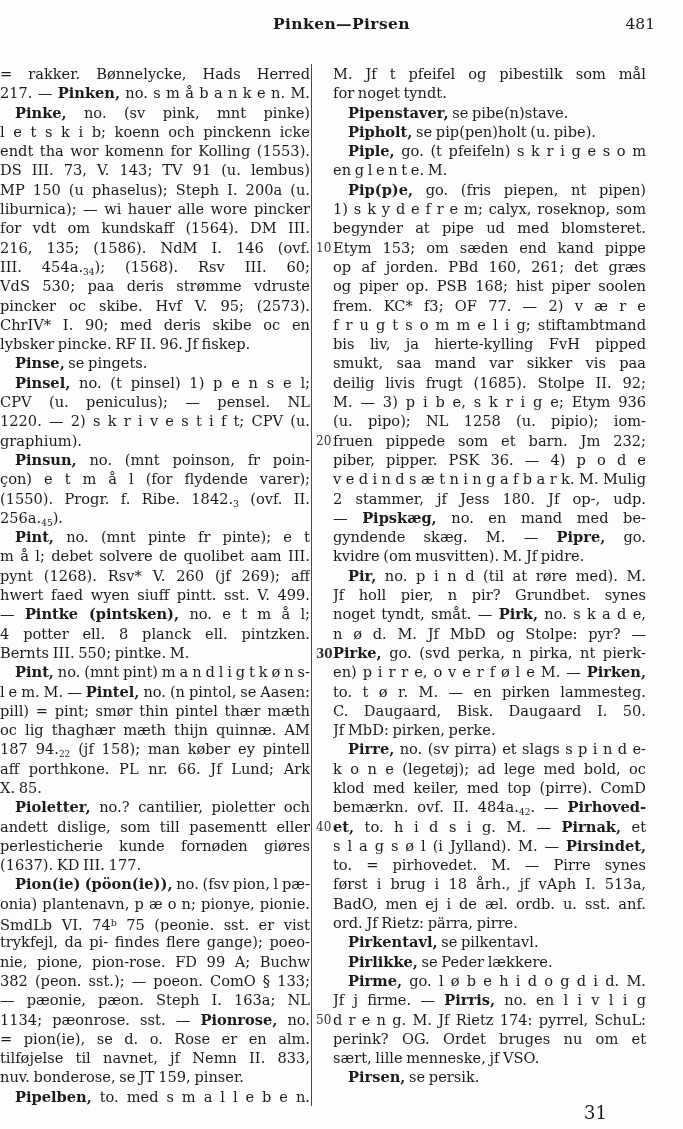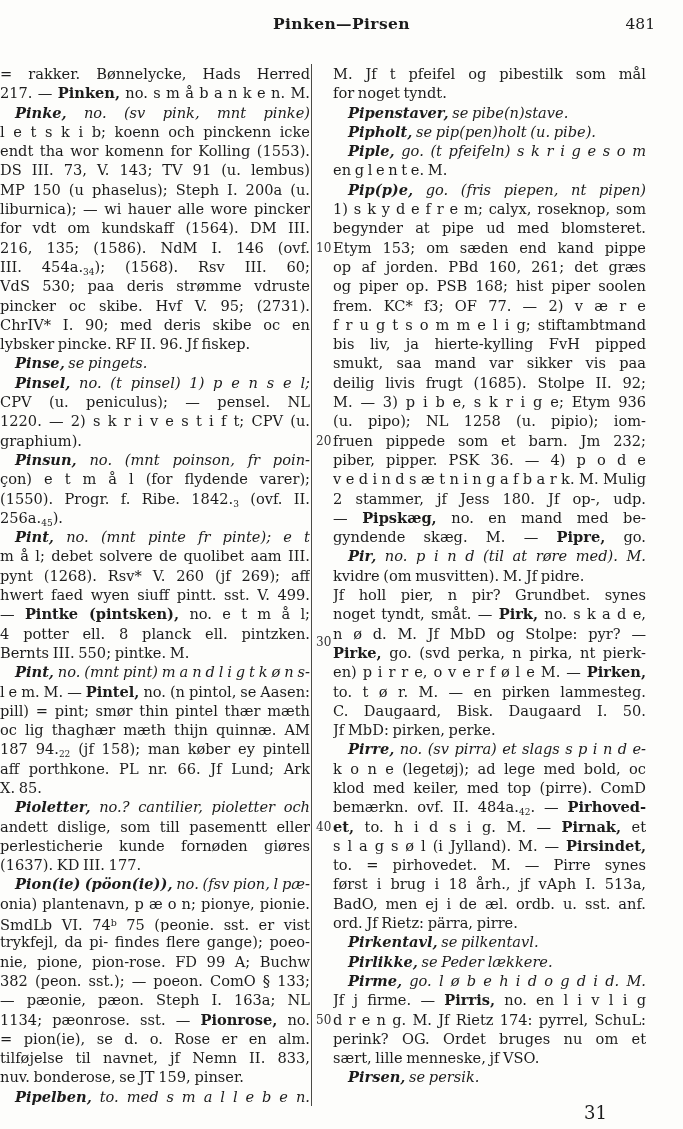--- a/index.html
+++ b/index.html
@@ -38,21 +38,21 @@
   .gnum{
     position:absolute;left:4px;font-size:12px;color:#333;
     font-family:"DejaVu Serif", serif;
   }
   .line{
     height:19.3px;overflow:hidden;
     text-align:justify;text-align-last:justify;
     white-space:normal;
   }
   .line.nj{text-align-last:left;}
-  .line.ind{text-indent:15px;font-style:italic;}
+  .line.ind{text-indent:15px;}
   .b{font-weight:bold;}
   .sub{font-size:9px;vertical-align:-3px;word-spacing:0;}
   .sup{font-size:9.5px;vertical-align:4px;word-spacing:0;}
   .footer-sig{
     position:absolute;left:584px;top:1102px;font-size:18px;
   }
 </style>
 </head>
 <body>
 
@@ -70,21 +70,21 @@
         <div class="line ind"><span class="b">Pinke,</span><span> no. (sv pink, mnt pinke)</span></div>
         <div class="line"><span>l e t s k i b; koenn och pinckenn icke</span></div>
         <div class="line"><span>endt tha wor komenn for Kolling (1553).</span></div>
         <div class="line"><span>DS III. 73, V. 143; TV 91 (u. lembus)</span></div>
         <div class="line"><span>MP 150 (u phaselus); Steph I. 200a (u.</span></div>
         <div class="line"><span>liburnica); — wi hauer alle wore pincker</span></div>
         <div class="line"><span>for vdt om kundskaff (1564). DM III.</span></div>
         <div class="line"><span>216, 135; (1586). NdM I. 146 (ovf.</span></div>
         <div class="line"><span>III. 454a.</span><span class="sub">34</span><span>); (1568). Rsv III. 60;</span></div>
         <div class="line"><span>VdS 530; paa deris strømme vdruste</span></div>
-        <div class="line"><span>pincker oc skibe. Hvf V. 95; (2731).</span></div>
+        <div class="line"><span>pincker oc skibe. Hvf V. 95; (2573).</span></div>
         <div class="line"><span>ChrIV* I. 90; med deris skibe oc en</span></div>
         <div class="line nj"><span>lybsker pincke. RF II. 96. Jf fiskep.</span></div>
         <div class="line ind nj"><span class="b">Pinse,</span><span> se pingets.</span></div>
         <div class="line ind"><span class="b">Pinsel,</span><span> no. (t pinsel) 1) p e n s e l;</span></div>
         <div class="line"><span>CPV (u. peniculus); — pensel. NL</span></div>
         <div class="line"><span>1220. — 2) s k r i v e s t i f t; CPV (u.</span></div>
         <div class="line nj"><span>graphium).</span></div>
         <div class="line ind"><span class="b">Pinsun,</span><span> no. (mnt poinson, fr poin-</span></div>
         <div class="line"><span>çon) e t m å l (for flydende varer);</span></div>
         <div class="line"><span>(1550). Progr. f. Ribe. 1842.</span><span class="sub">3</span><span> (ovf. II.</span></div>
@@ -116,21 +116,21 @@
         <div class="line"><span>— pæonie, pæon. Steph I. 163a; NL</span></div>
         <div class="line"><span>1134; pæonrose. sst. — </span><span class="b">Pionrose,</span><span> no.</span></div>
         <div class="line"><span>= pion(ie), se d. o. Rose er en alm.</span></div>
         <div class="line"><span>tilføjelse til navnet, jf Nemn II. 833,</span></div>
         <div class="line nj"><span>nuv. bonderose, se JT 159, pinser.</span></div>
         <div class="line ind"><span class="b">Pipelben,</span><span> to. med s m a l l e b e n.</span></div>
       </div>
     <div class="gutter">
         <div class="gnum" style="top: 176.7px;">10</div>
         <div class="gnum" style="top: 369.7px;">20</div>
-        <div class="gnum" style="top: 571px;">30</div>
+        <div class="gnum" style="top: 583px; font-weight: bold;">30</div>
         <div class="gnum" style="top: 755.7px;">40</div>
         <div class="gnum" style="top: 948.7px;">50</div>
       </div>
     <div class="col right">
         <div class="line"><span>M. Jf t pfeifel og pibestilk som mål</span></div>
         <div class="line nj"><span>for noget tyndt.</span></div>
         <div class="line ind nj"><span class="b">Pipenstaver,</span><span> se pibe(n)stave.</span></div>
         <div class="line ind nj"><span class="b">Pipholt,</span><span> se pip(pen)holt (u. pibe).</span></div>
         <div class="line ind"><span class="b">Piple,</span><span> go. (t pfeifeln) s k r i g e s o m</span></div>
         <div class="line nj"><span>en g l e n t e. M.</span></div>
@@ -146,22 +146,22 @@
         <div class="line"><span>smukt, saa mand var sikker vis paa</span></div>
         <div class="line"><span>deilig livis frugt (1685). Stolpe II. 92;</span></div>
         <div class="line"><span>M. — 3) p i b e, s k r i g e; Etym 936</span></div>
         <div class="line"><span>(u. pipo); NL 1258 (u. pipio); iom-</span></div>
         <div class="line"><span>fruen pippede som et barn. Jm 232;</span></div>
         <div class="line"><span>piber, pipper. PSK 36. — 4) p o d e</span></div>
         <div class="line"><span>v e d i n d s æ t n i n g a f b a r k. M. Mulig</span></div>
         <div class="line"><span>2 stammer, jf Jess 180. Jf op-, udp.</span></div>
         <div class="line"><span>— </span><span class="b">Pipskæg,</span><span> no. en mand med be-</span></div>
         <div class="line"><span>gyndende skæg. M. — </span><span class="b">Pipre,</span><span> go.</span></div>
+        <div class="line nj"><span>kvidre (om musvitten). M. Jf pidre.</span></div>
         <div class="line ind"><span class="b">Pir,</span><span> no. p i n d (til at røre med). M.</span></div>
-        <div class="line nj"><span>kvidre (om musvitten). M. Jf pidre.</span></div>
         <div class="line"><span>Jf holl pier, n pir? Grundbet. synes</span></div>
         <div class="line"><span>noget tyndt, småt. — </span><span class="b">Pirk,</span><span> no. s k a d e,</span></div>
         <div class="line"><span>n ø d. M. Jf MbD og Stolpe: pyr? —</span></div>
         <div class="line"><span class="b">Pirke,</span><span> go. (svd perka, n pirka, nt pierk-</span></div>
         <div class="line"><span>en) p i r r e, o v e r f ø l e M. — </span><span class="b">Pirken,</span></div>
         <div class="line"><span>to. t ø r. M. — en pirken lammesteg.</span></div>
         <div class="line"><span>C. Daugaard, Bisk. Daugaard I. 50.</span></div>
         <div class="line nj"><span>Jf MbD: pirken, perke.</span></div>
         <div class="line ind"><span class="b">Pirre,</span><span> no. (sv pirra) et slags s p i n d e-</span></div>
         <div class="line"><span>k o n e (legetøj); ad lege med bold, oc</span></div>

